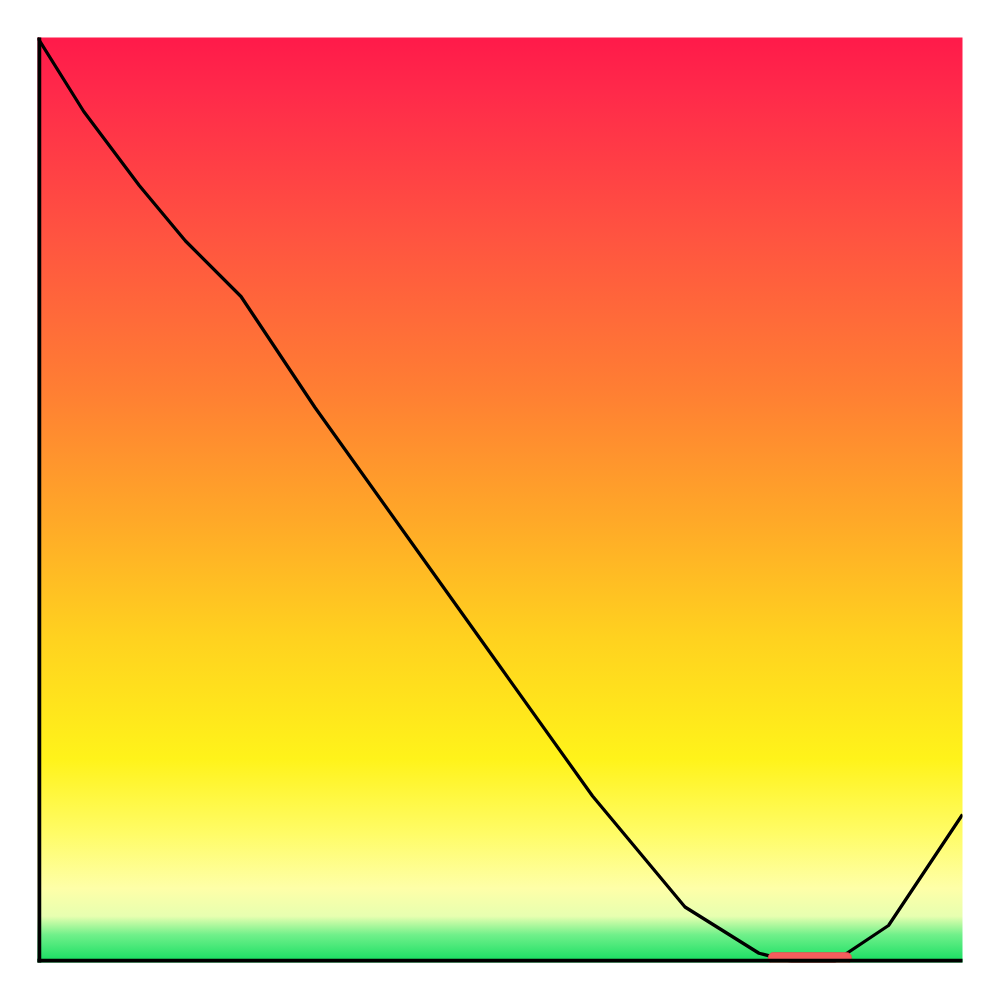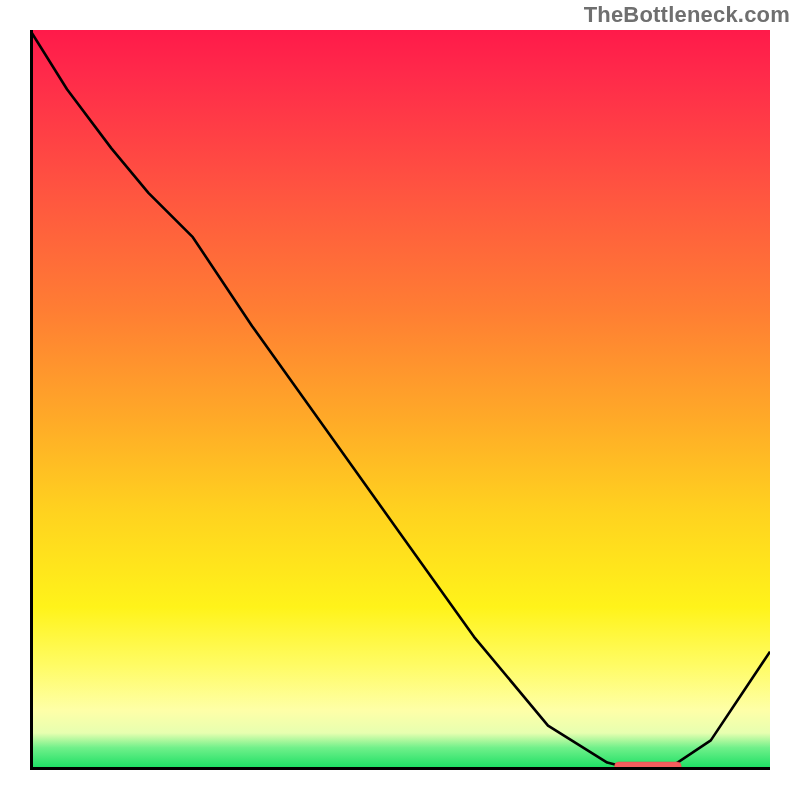--- a/index.html
+++ b/index.html
@@ -76,21 +76,20 @@
     fill: #f55d5d;
     stroke: #e94b4b;
     stroke-width: 0.5;
   }
 </style>
 </head>
 <body>
 
 <div class="wrap">
 
-  <div class="attribution">TheBottleneck.com</div>
 
   <div class="plot">
     <div class="gradient"></div>
 
     <svg class="curve" viewBox="0 0 740 740" preserveAspectRatio="none">
       <path id="curve-path" class="curve-path" d="M0.0 0.0 L37.0 59.2 L81.4 118.4 L118.4 162.8 L162.8 207.2 L222.0 296.0 L296.0 399.6 L370.0 503.2 L444.0 606.8 L518.0 695.6 L577.2 732.6 L606.8 740.0 L636.4 740.0 L680.8 710.4 L710.4 666.0 L740.0 621.6"></path>
       <rect id="marker-rect" class="marker" rx="4" ry="4" x="584.6" y="732.0" width="66.6" height="9"></rect>
     </svg>
 
     <div class="axes"></div>

